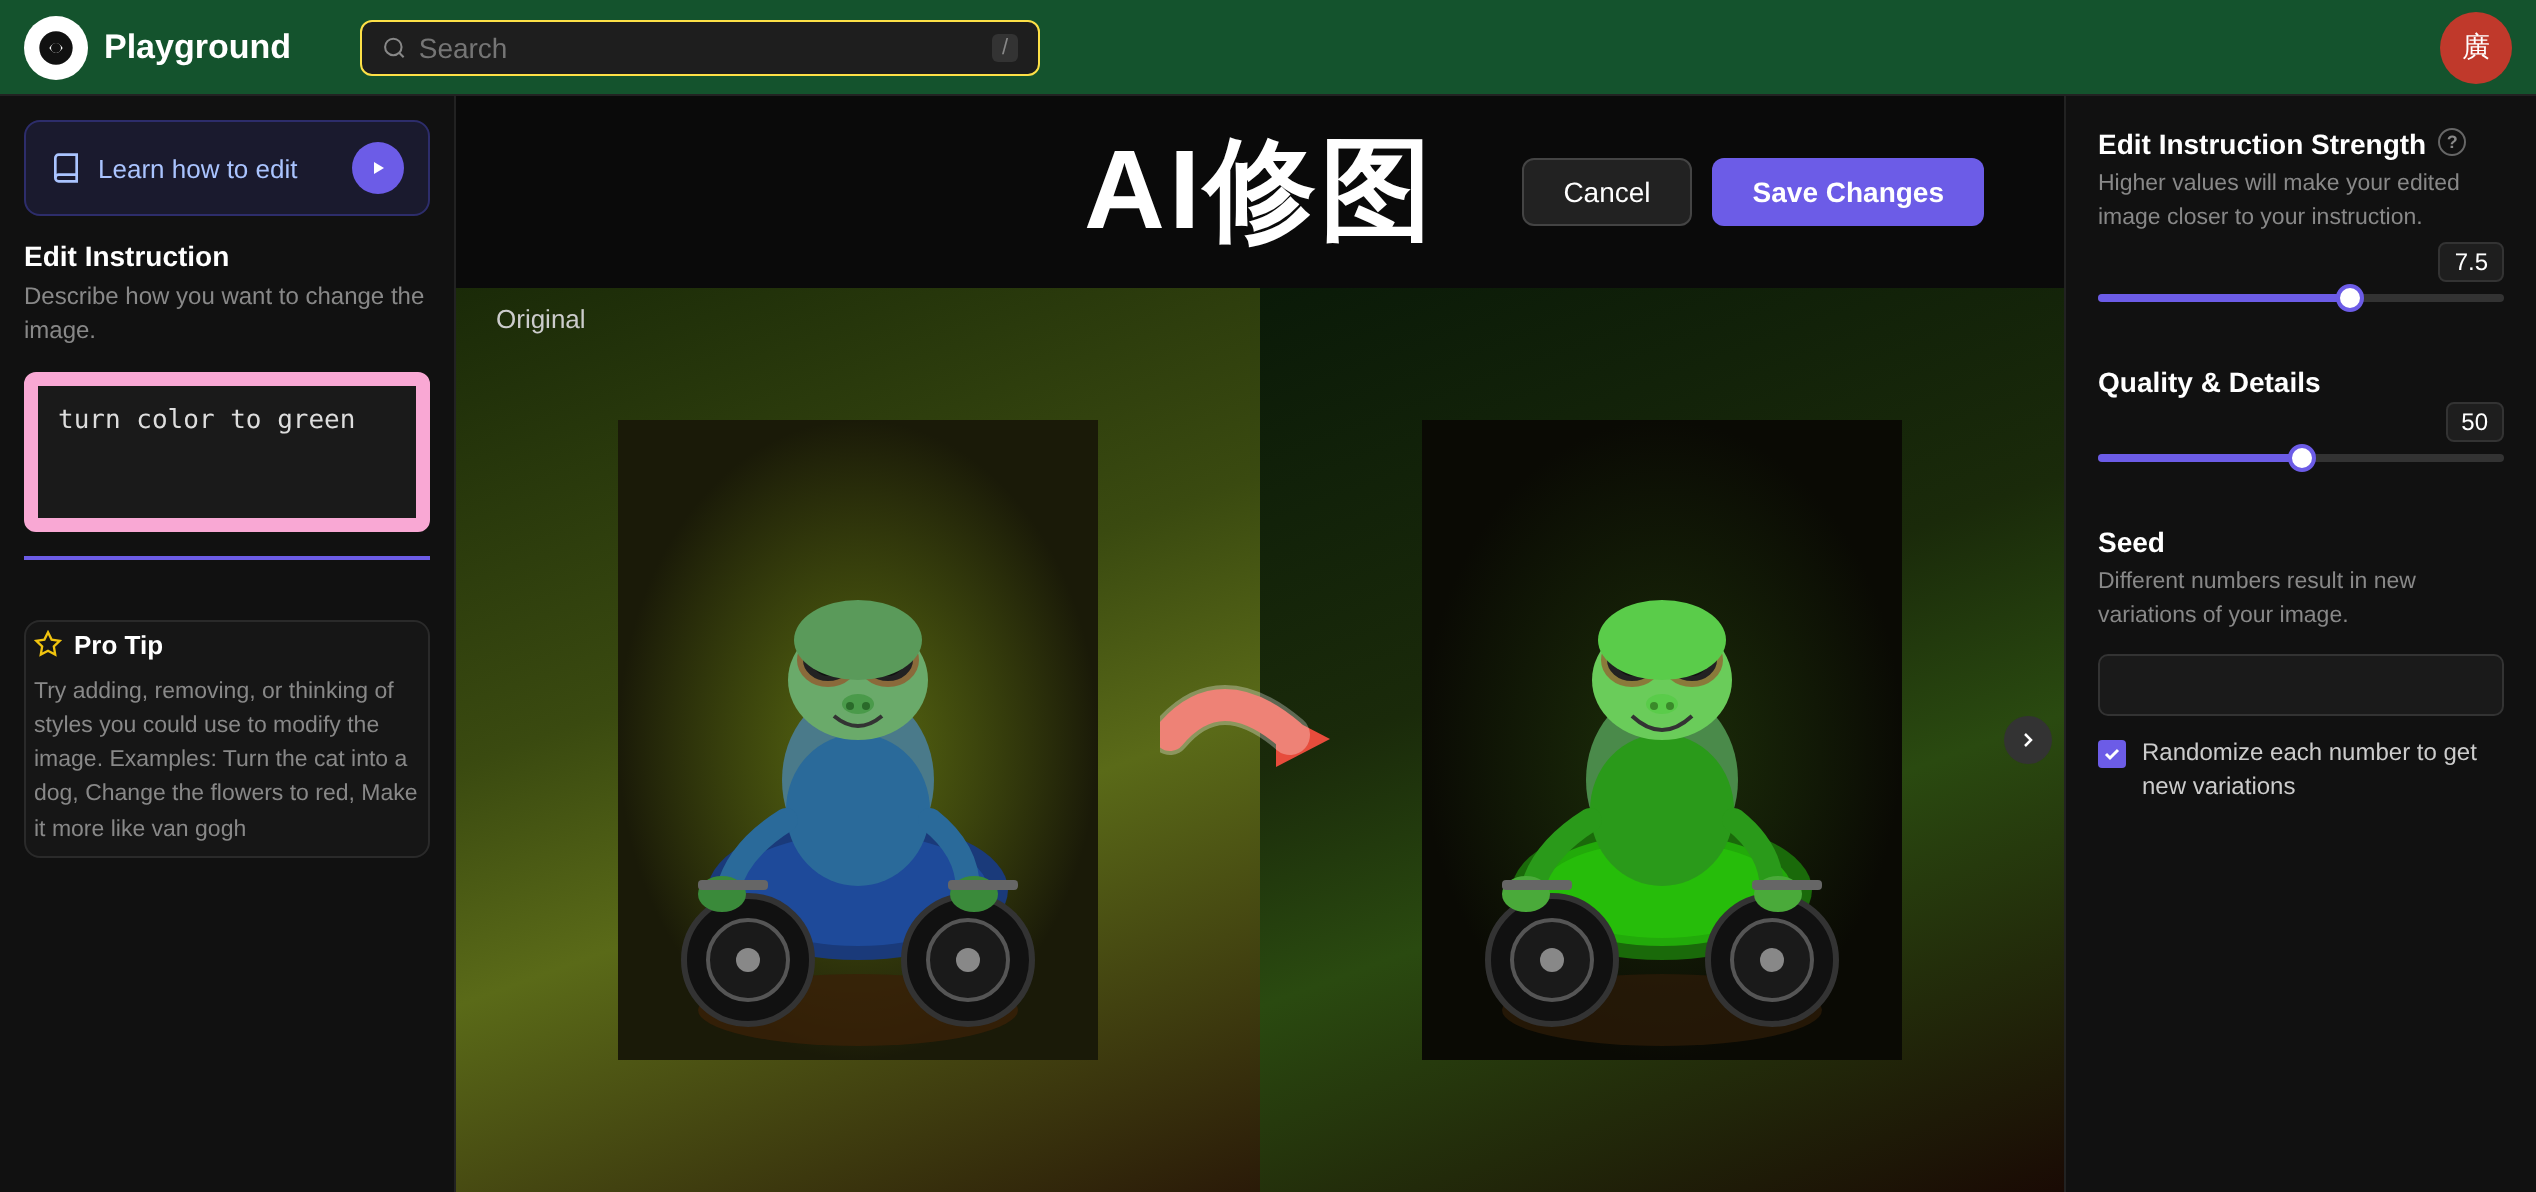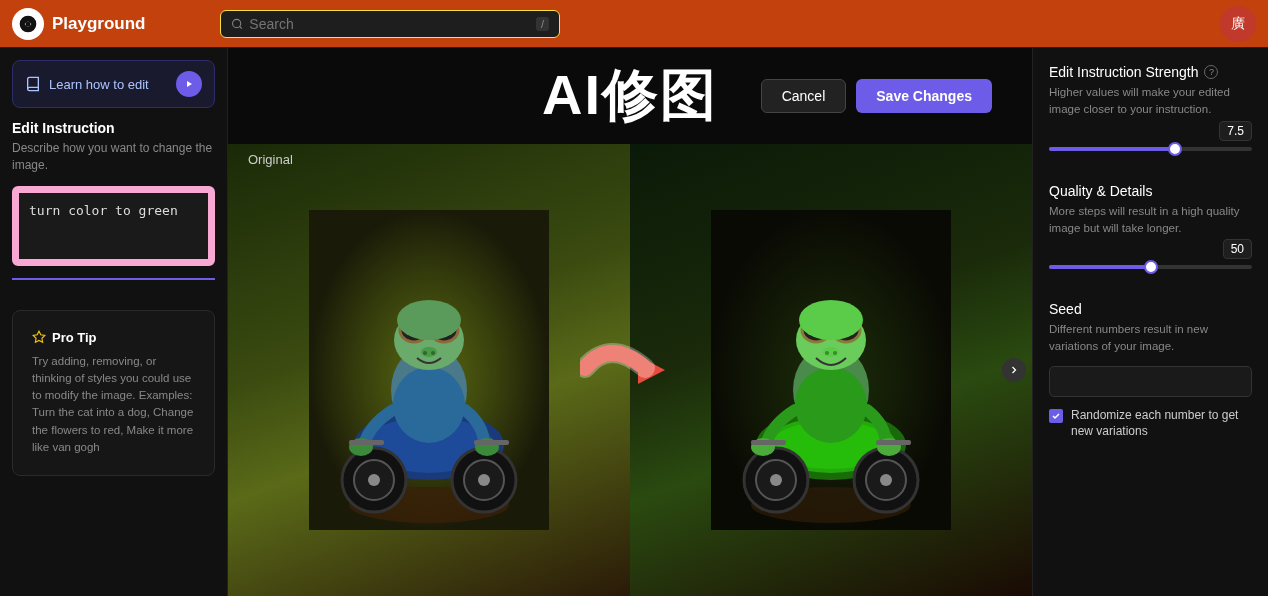--- a/index.html
+++ b/index.html
@@ -11,26 +11,25 @@
       height: 596px;
       overflow: hidden;
       display: flex;
       flex-direction: column;
     }
 
     
     .header {
       display: flex;
       align-items: center;
-      background: #c2410c;
+      background: #14532d;
       height: 48px;
       padding: 0 12px;
       border-bottom: 1px solid #222;
       flex-shrink: 0;
-      gap: 40px;
     }
     .logo-area {
       display: flex;
       align-items: center;
       gap: 8px;
       width: 160px;
     }
     .logo-icon {
       width: 32px;
       height: 32px;
@@ -164,21 +163,21 @@
 
     .cursor-area {
       border-top: 2px solid #6c5ce7;
       height: 20px;
     }
 
     .pro-tip-box {
       background: #161616;
       border: 1px solid #2a2a2a;
       border-radius: 8px;
-      padding: 19px;
+      padding: 4px;
     }
     .pro-tip-title {
       display: flex;
       align-items: center;
       gap: 6px;
       font-size: 13px;
       font-weight: 600;
       color: #fff;
       margin-bottom: 8px;
     }
@@ -333,24 +332,24 @@
       border-left: 1px solid #222;
       padding: 16px;
       display: flex;
       flex-direction: column;
       gap: 20px;
       flex-shrink: 0;
       overflow-y: auto;
     }
     .rp-section-title {
       font-size: 14px;
-      font-weight: 400;
-      color: #fff;
-      display: flex;
-      align-items: center;
+      font-weight: 700;
+      color: #fff;
+      display: flex;
+      align-items: flex-start;
       gap: 6px;
       margin-bottom: 4px;
     }
     .rp-section-desc {
       font-size: 11.5px;
       color: #888;
       line-height: 1.5;
       margin-bottom: 10px;
     }
     .slider-container {
@@ -679,21 +678,20 @@
           <div class="slider-thumb" style="left: 62%;"></div>
         </div>
         <div class="slider-value" style="top: -26px; right: 0;">7.5</div>
       </div>
     </div>
 
     <div>
       <div class="rp-section-title">
         <span>Quality &amp; Details</span>
       </div>
-      <div class="rp-section-desc">More steps will result in a high quality image but will take longer.</div>
       <div style="position:relative; margin-top: 28px; margin-bottom: 12px;">
         <div class="slider-container">
           <div class="slider-fill" style="width: 50%;"></div>
           <div class="slider-thumb" style="left: 50%;"></div>
         </div>
         <div class="slider-value" style="top: -26px; right: 0;">50</div>
       </div>
     </div>
 
     <div>

